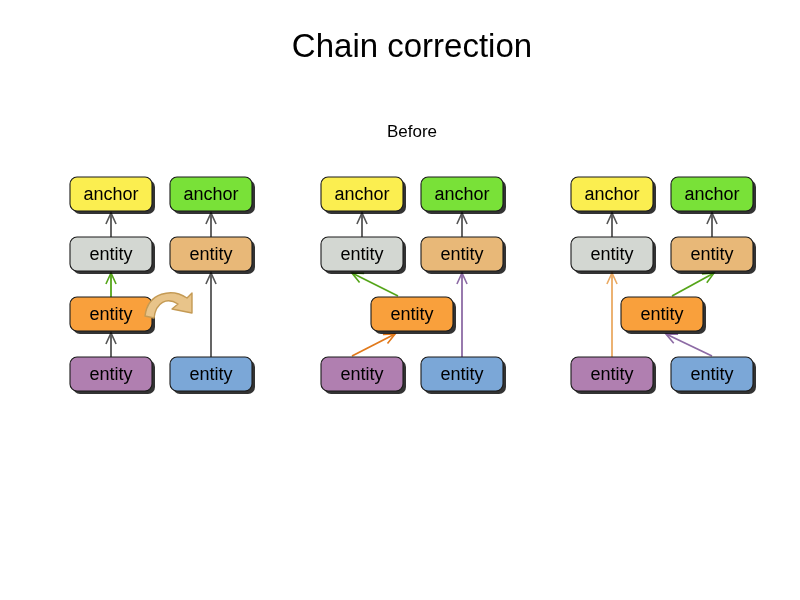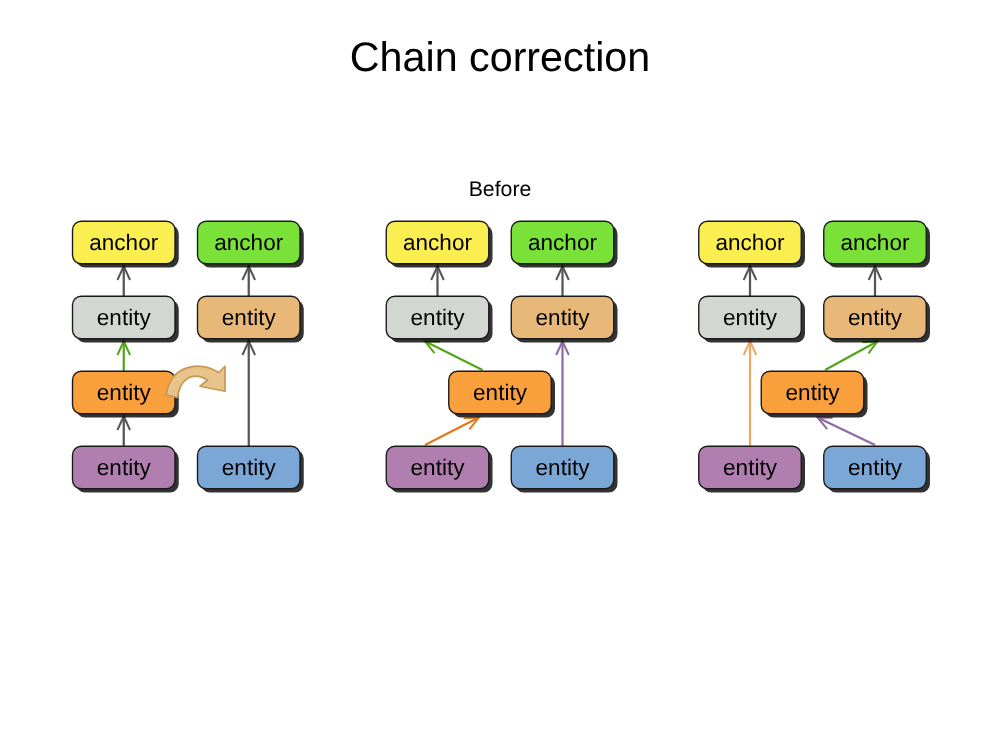--- a/index.html
+++ b/index.html
@@ -10,42 +10,41 @@
   body {
     width: 800px;
     height: 600px;
     position: relative;
     overflow: hidden;
     font-family: "Liberation Sans", sans-serif;
     color: #000000;
   }
   #slide {
     position: absolute;
-    left: 0; top: 0;
+    left: 12px; top: 0;
     width: 776px;
     height: 600px;
   }
   .title {
     position: absolute;
     left: 0;
     top: 27px;
     width: 800px;
     text-align: center;
     font-size: 33px;
     font-weight: normal;
     letter-spacing: 0px;
     color: #000000;
   }
   .panel-label {
     position: absolute;
     font-size: 17px;
     color: #000000;
     text-align: center;
     white-space: nowrap;
-    margin-top: 20px;
   }
   .caption {
     position: absolute;
     left: 0;
     top: 470px;
     width: 800px;
     text-align: center;
     font-size: 19px;
     color: #000000;
   }

